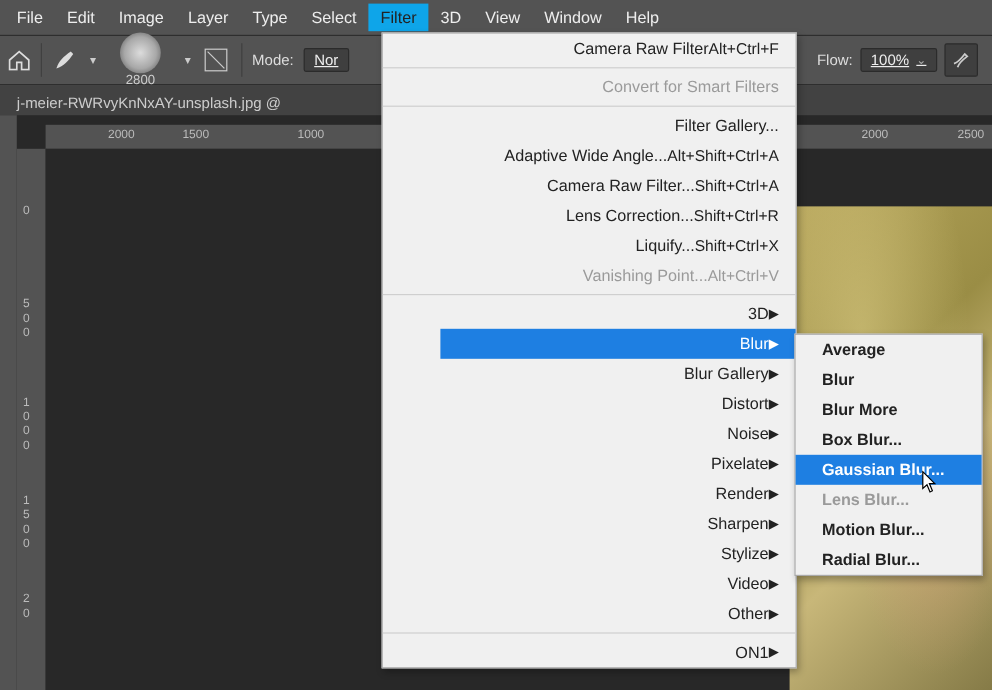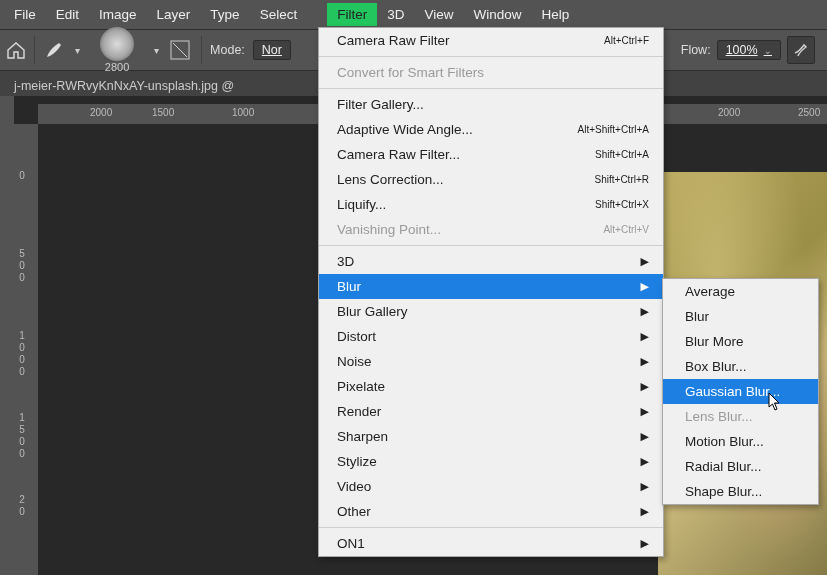--- a/index.html
+++ b/index.html
@@ -1,18 +1,18 @@
 <!DOCTYPE html>
 <html><head>
 <meta charset="utf-8">
 <style>
   html,body{margin:0;padding:0;font-family:"Segoe UI",Tahoma,sans-serif;font-size:13.5px;background:#535353;width:827px;height:575px;overflow:hidden;position:relative;}
   .menubar{background:#535353;color:#eee;height:29px;display:flex;align-items:center;padding:0 4px;border-bottom:1px solid #2e2e2e;}
   .menubar .item{padding:4px 10px;cursor:default;}
-  .menubar .item.active{background:#22c55e;color:#222;margin-left:20px;}
+  .menubar .item.active{background:#0ea5e9;color:#222;}
   .toolbar{background:#535353;height:40px;border-bottom:1px solid #2e2e2e;display:flex;align-items:center;gap:8px;padding:0 6px;color:#ddd;font-size:12.5px;}
   .home-icon{width:20px;height:18px;display:inline-block;}
   .brush-circle{width:34px;height:34px;background-image:radial-gradient(circle,#dcdcdc 0%,#a8a8a8 55%,#535353 95%);border-radius:50%;}
   .brush-wrap{display:flex;flex-direction:column;align-items:center;width:58px;}
   .brush-label{font-size:11px;color:#ccc;}
   .menu-sep{width:1px;height:28px;background:#404040;}
   .select-box{background:#3f3f3f;border:1px solid #2b2b2b;color:#eee;padding:2px 8px;display:inline-flex;align-items:center;border-radius:2px;text-decoration:underline;}
   .select-box .chev{margin-left:6px;font-size:10px;color:#aaa;}
   .swap-icn{width:26px;height:26px;background:#535353;display:inline-block;position:relative;}
   .doc-tab{height:24px;background:#424242;color:#ccc;font-size:12.5px;padding:3px 14px;display:flex;align-items:center;border-bottom:1px solid #2e2e2e;}
@@ -20,31 +20,31 @@
   .left-strip{position:absolute;left:0;top:0;bottom:0;width:14px;background:#535353;}
   .ruler-h{position:absolute;left:38px;right:0;top:8px;height:20px;background:#535353;border-bottom:1px solid #333;}
   .ruler-h div{position:absolute;top:3px;font-size:10px;color:#bbb;}
   .ruler-v{position:absolute;left:14px;top:28px;bottom:0;width:24px;background:#535353;border-right:1px solid #333;}
   .ruler-v div{position:absolute;left:3px;font-size:10px;color:#bbb;text-align:center;width:10px;}
   .canvas{position:absolute;left:38px;top:28px;right:0;bottom:0;background:#282828;}
   .image-area{position:absolute;left:620px;top:48px;width:200px;height:430px;background:linear-gradient(135deg,#b7a65c 0%,#9a8d45 35%,#c8b779 55%,#746b3a 100%);}
   .image-area::after{content:"";position:absolute;inset:0;background:radial-gradient(ellipse at 60% 58%,rgba(210,160,120,.55)0%,rgba(210,160,120,0)40%),radial-gradient(ellipse at 30% 25%,rgba(255,240,170,.35)0%,rgba(255,240,170,0)45%);}
   
   .ddmenu{position:absolute;left:318px;top:27px;width:344px;background:#f0f0f0;border:1px solid #a9a9a9;box-shadow:2px 3px 6px rgba(0,0,0,.3);}
-  .ddmenu .row{display:flex;justify-content:space-between;align-items:center;padding:5px 14px 5px 18px;color:#222;cursor:default;}
+  .ddmenu .row{display:flex;justify-content:flex-end;align-items:center;padding:5px 14px 5px 18px;color:#222;cursor:default;margin-left:48px;}
   .ddmenu .row.disabled{color:#9a9a9a;}
   .ddmenu .row .arrow{font-size:11px;color:#222;}
   .ddmenu .row.highlight{background:#1e7fe2;color:#fff;}
   .ddmenu .row.highlight .arrow{color:#fff;}
   .ddmenu hr{border:none;border-top:1px solid #cfcfcf;margin:3px 0;}
-  .shortcut{color:#222;font-size:10px;}
+  .shortcut{color:#222;font-size:13px;}
   .row.disabled .shortcut{color:#9a9a9a;}
   
   .submenu{position:absolute;left:662px;top:278px;width:155px;background:#f0f0f0;border:1px solid #a9a9a9;box-shadow:2px 3px 6px rgba(0,0,0,.3);}
-  .submenu .row{display:flex;align-items:center;padding:5px 14px 5px 22px;color:#222;cursor:default;}
+  .submenu .row{display:flex;align-items:center;padding:5px 14px 5px 22px;color:#222;cursor:default;font-weight:bold;}
   .submenu .row.highlight{background:#1e7fe2;color:#fff;}
   .submenu .row.disabled{color:#9a9a9a;}
   
   .cursor{position:absolute;left:768px;top:392px;width:14px;height:20px;pointer-events:none;z-index:50;}
   .flow-group{position:absolute;right:12px;top:36px;display:flex;align-items:center;gap:6px;color:#ddd;font-size:12.5px;}
   .icon-btn{width:26px;height:26px;background:#3f3f3f;border:1px solid #2b2b2b;border-radius:2px;display:flex;align-items:center;justify-content:center;}
 </style>
 </head>
 <body>
 
@@ -108,21 +108,21 @@
 
 <div class="doc-tab">
   <span>j-meier-RWRvyKnNxAY-unsplash.jpg @</span>
 </div>
 
 <div class="workspace">
   <div class="left-strip"></div>
   <div class="ruler-h">
     <div style="left:52px">2000</div>
     <div style="left:114px">1500</div>
-    <div style="left:194px">1000</div>
+    <div style="left:210px">1000</div>
     <div style="left:680px">2000</div>
     <div style="left:760px">2500</div>
   </div>
   <div class="ruler-v">
     <div style="top:46px">0</div>
     <div style="top:124px">5</div>
     <div style="top:136px">0</div>
     <div style="top:148px">0</div>
     <div style="top:206px">1</div>
     <div style="top:218px">0</div>
@@ -244,22 +244,19 @@
     </div>
   <div class="row disabled">
       <span>Lens Blur...</span>
     </div>
   <div class="row">
       <span>Motion Blur...</span>
     </div>
   <div class="row">
       <span>Radial Blur...</span>
     </div>
-  <div class="row">
-      <span>Shape Blur...</span>
-    </div>
 </div>
 
 <div class="cursor">
   <svg viewBox="0 0 14 20">
       <path d="M1 1 L1 15 L4.5 12 L7 18 L9 17 L6.5 11 L11 11 Z" fill="#fff" stroke="#000" stroke-width="1"></path>
     </svg>
 </div>
 
 </body></html>

